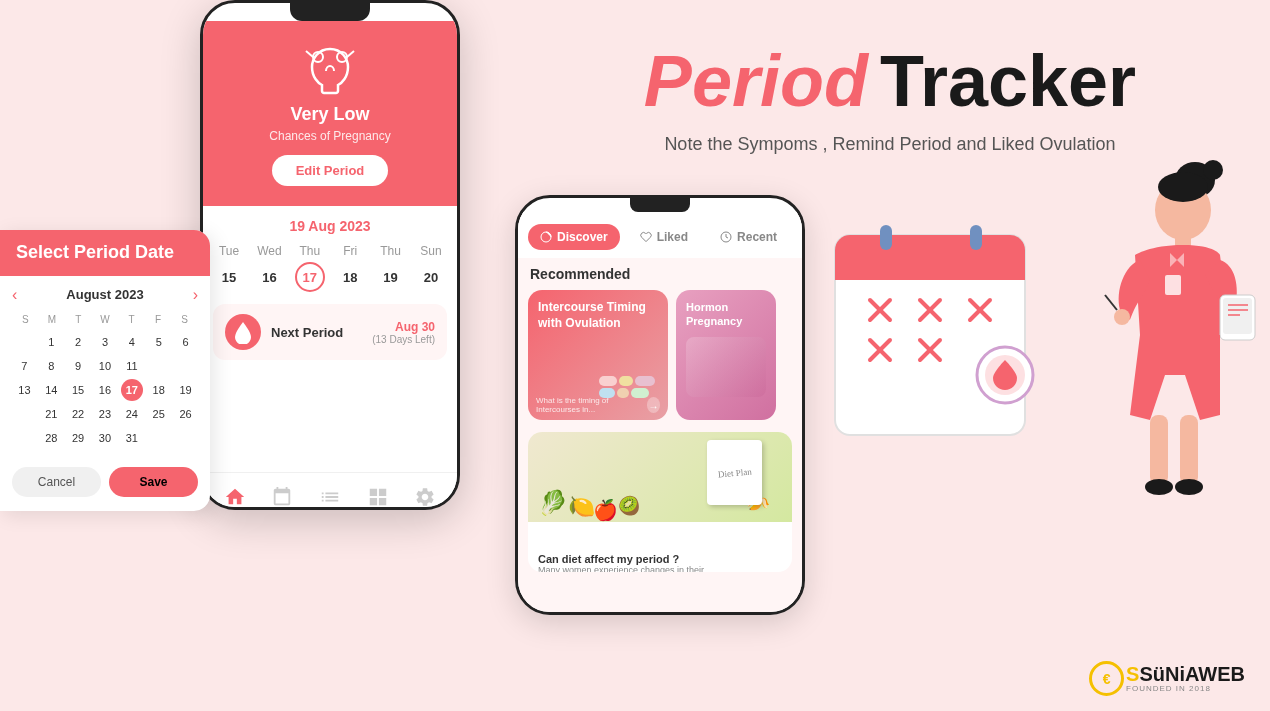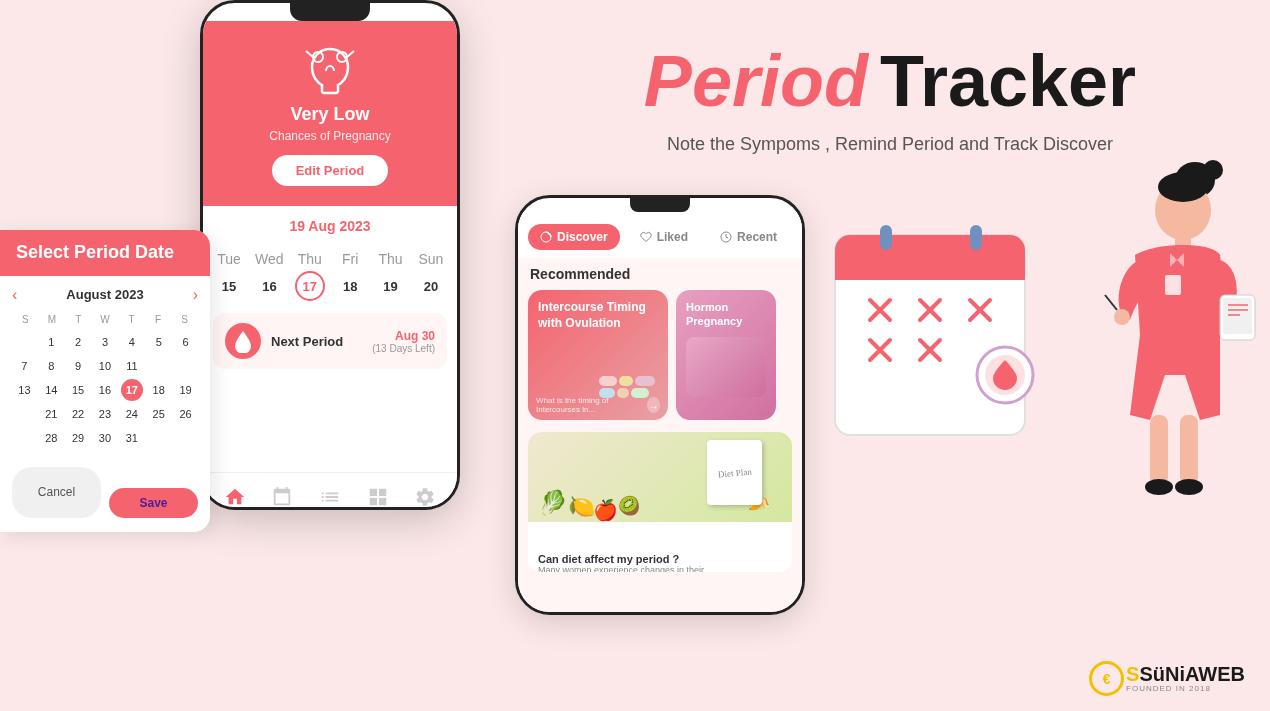--- a/index.html
+++ b/index.html
@@ -284,23 +284,22 @@
 
     .week-day {
       display: flex;
       flex-direction: column;
       align-items: center;
       gap: 4px;
       min-width: 32px;
     }
 
     .week-day-name {
-      font-size: 14px;
+      font-size: 12px;
       color: #999;
-      margin-top: 7px;
     }
 
     .week-day-num {
       width: 30px;
       height: 30px;
       display: flex;
       align-items: center;
       justify-content: center;
       border-radius: 50%;
       font-size: 13px;
@@ -484,24 +483,23 @@
       cursor: pointer;
     }
 
     .btn-save {
       flex: 1;
       padding: 8px;
       background: #f5646e;
       border: none;
       border-radius: 20px;
       font-size: 12px;
-      color: #4c1d95;
+      color: #000000;
       font-weight: 700;
       cursor: pointer;
-      margin-top: 21px;
     }
 
     
     .watermark {
       position: absolute;
       bottom: 10px;
       right: 20px;
       display: flex;
       align-items: center;
       gap: 5px;
@@ -681,21 +679,21 @@
     </div>
 
   </div>
 
   <div class="right-section">
 
     <div class="title-row">
       <span class="title-period">Period</span>
       <span class="title-tracker">Tracker</span>
     </div>
-    <div class="subtitle">Note the Sympoms , Remind Period and Track Discover</div>
+    <div class="subtitle">Note the Sympoms , Remind Period and Liked Ovulation</div>
 
     <div style="display:flex; align-items:flex-start; gap:20px; margin-top:10px; position:relative;">
 
       <div class="phone-discover">
         <div class="phone-notch" style="width:60px;height:14px;background:#222;border-radius:0 0 8px 8px;margin:0 auto;"></div>
         <div class="phone-discover-inner">
 
           <div class="discover-tabs">
             <div class="tab-btn active">
               <svg width="12" height="12" viewBox="0 0 24 24" fill="white">

